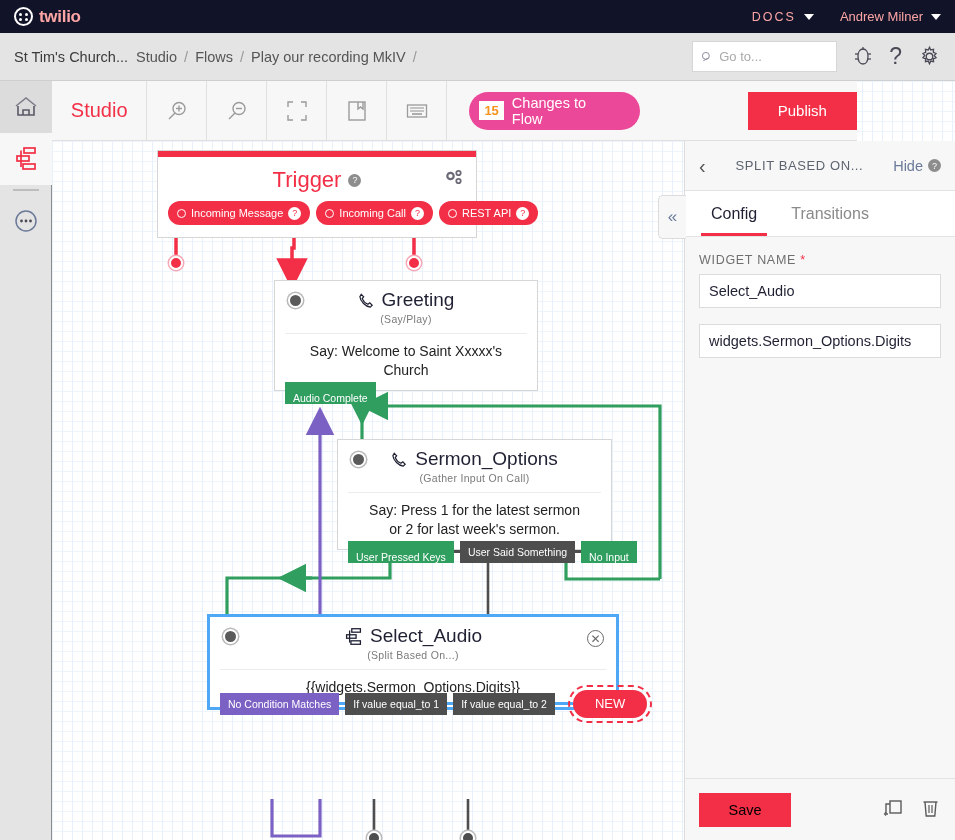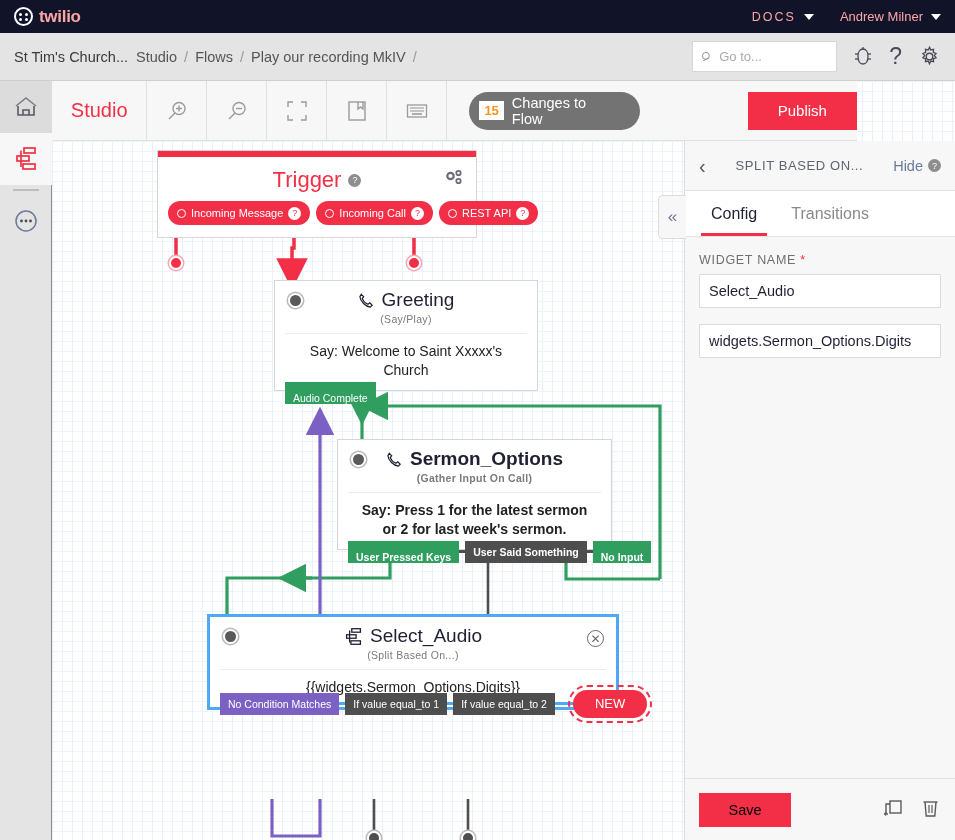--- a/index.html
+++ b/index.html
@@ -89,21 +89,21 @@
   }
   .studio-title {
     width: 95px; font-size: 20px; color: #f22f46; text-align: center;
   }
   .tb-group { display: flex; align-items: center; height: 60px; border-left: 1px solid #e0e0e0; }
   .tb-btn {
     width: 60px; height: 60px; display: flex; align-items: center; justify-content: center;
     border-right: 1px solid #e0e0e0; cursor: pointer; color: #9b9b9b;
   }
   .changes-pill {
-    margin-left: 22px; height: 38px; background: #737373; color: #fff;
+    margin-left: 22px; height: 38px; background: #ec4899; color: #fff;
     border-radius: 19px; display: flex; align-items: center; gap: 8px;
     padding: 0 20px 0 10px; font-size: 14.5px; cursor: pointer;
   }
   .changes-count {
     background: #fff; color: #f7941e; font-size: 13px; padding: 2px 5px;
     font-weight: bold;
   }
   .publish-btn {
     margin-left: 108px; width: 110px; height: 38px; background: #f22f46; color: #fff;
     border: none; font-size: 15px; cursor: pointer;
@@ -142,21 +142,21 @@
   .tpill {
     background: #f22f46; color: #fff; border-radius: 13px; height: 24px;
     display: flex; align-items: center; gap: 5px; padding: 0 9px;
     font-size: 11px; cursor: pointer; white-space: nowrap;
   }
   .tpill .ring { width: 9px; height: 9px; border-radius: 50%; border: 1.6px solid #fff; }
 
   
   #greeting { left: 222px; top: 199px; width: 264px; }
   
-  #sermon { left: 285px; top: 358px; width: 275px; font-weight: bold; }
+  #sermon { left: 285px; top: 358px; width: 275px; }
   
   #selectaudio {
     left: 155px; top: 533px; width: 412px;
     border: 3px solid #4fa8f5; background: #fff;
   }
 
   .out-pills { position: absolute; left: 12px; bottom: -14px; display: flex; align-items: center; }
   .opill {
     height: 22px; display: flex; align-items: center; padding: 0 8px;
     font-size: 10.5px; color: #fff; cursor: pointer; white-space: nowrap;

